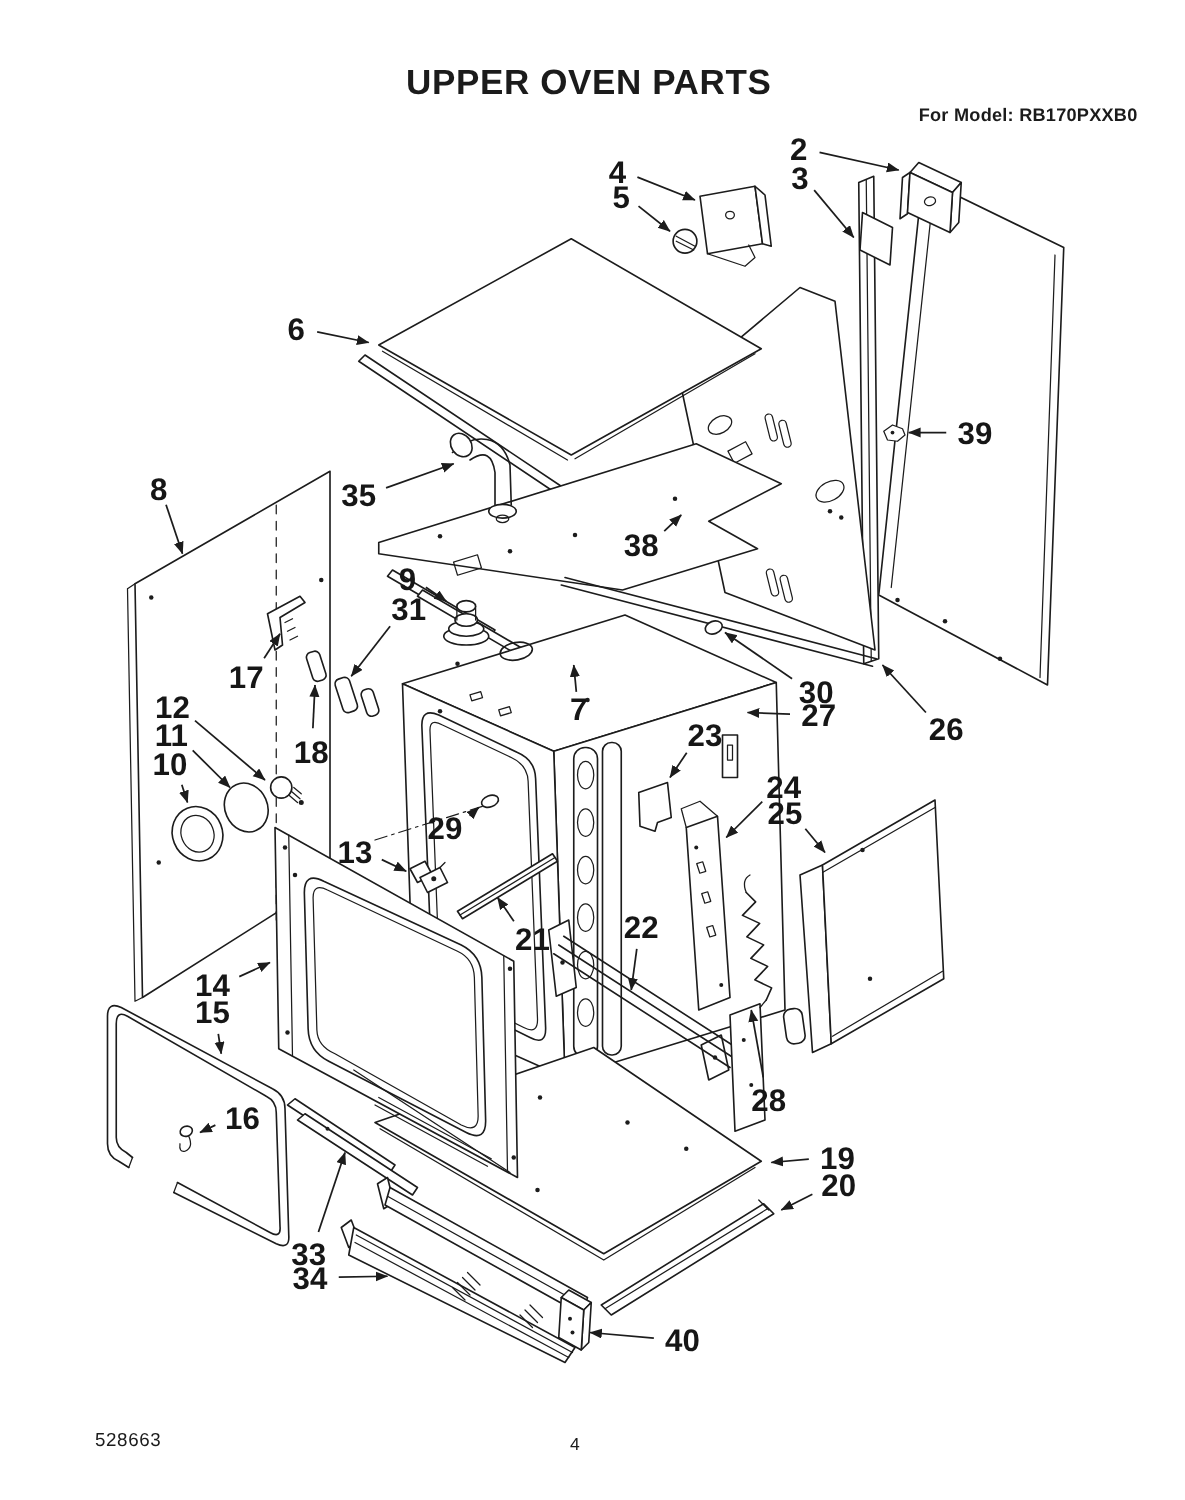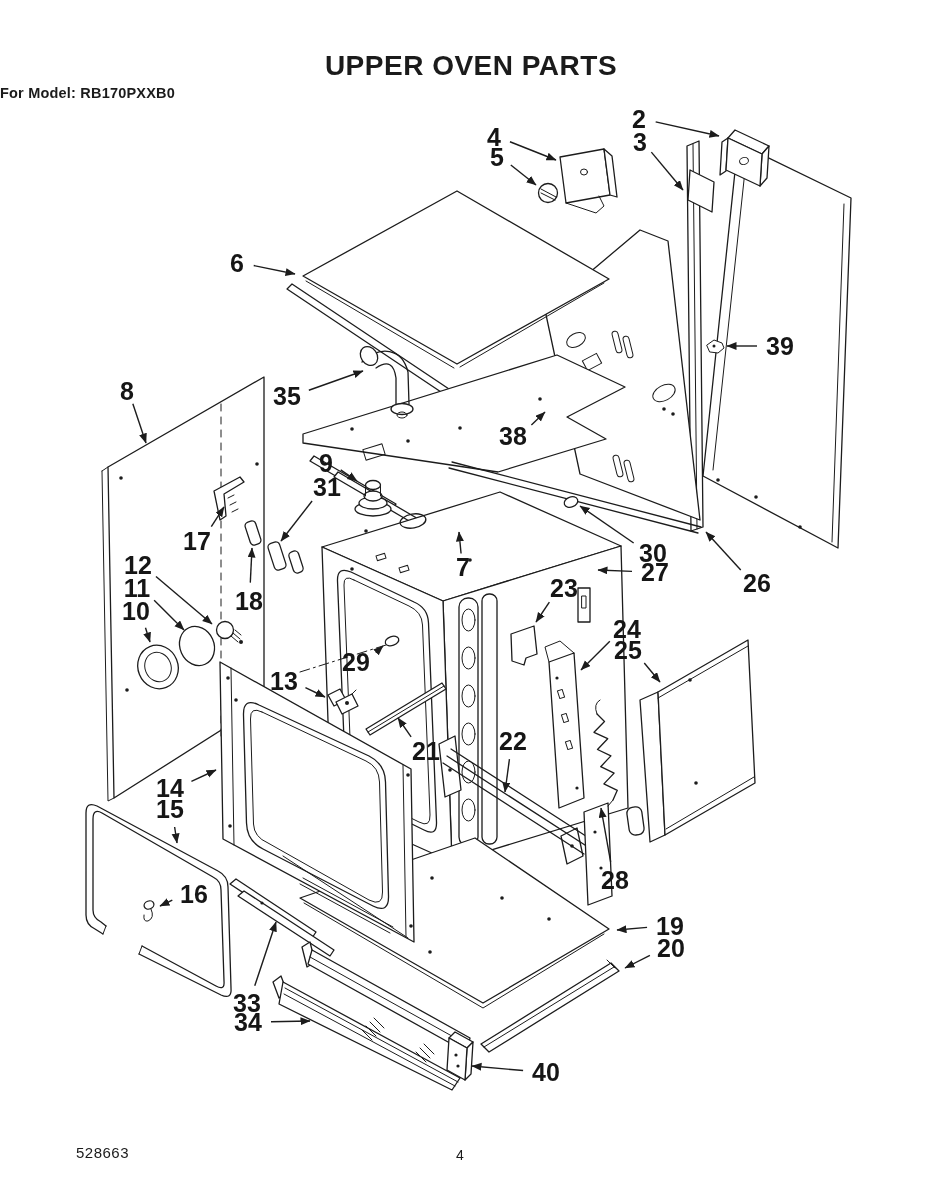--- a/index.html
+++ b/index.html
@@ -6,21 +6,21 @@
   .page{
     position:relative;width:948px;height:1200px;margin:0 auto;
     background:#ffffff;overflow:hidden;
     font-family:"Liberation Sans",sans-serif;color:#1b1b1b;
   }
   .page-title{
     position:absolute;top:50px;left:0;right:38px;text-align:center;
     font-size:28px;font-weight:bold;letter-spacing:.5px;padding-left:32px;
   }
   .page-subtitle{
-    position:absolute;top:85px;left:0;right:38px;text-align:left;
+    position:absolute;top:85px;left:0;right:38px;text-align:right;
     font-size:14.5px;font-weight:bold;letter-spacing:.2px;
   }
   .doc-number{
     position:absolute;left:76px;top:1144px;font-size:15px;letter-spacing:.5px;
   }
   .page-number{
     position:absolute;left:0;right:28px;top:1147px;text-align:center;font-size:14px;
   }
   svg.art{position:absolute;left:0;top:0;}
   svg.art *{vector-effect:none;}

